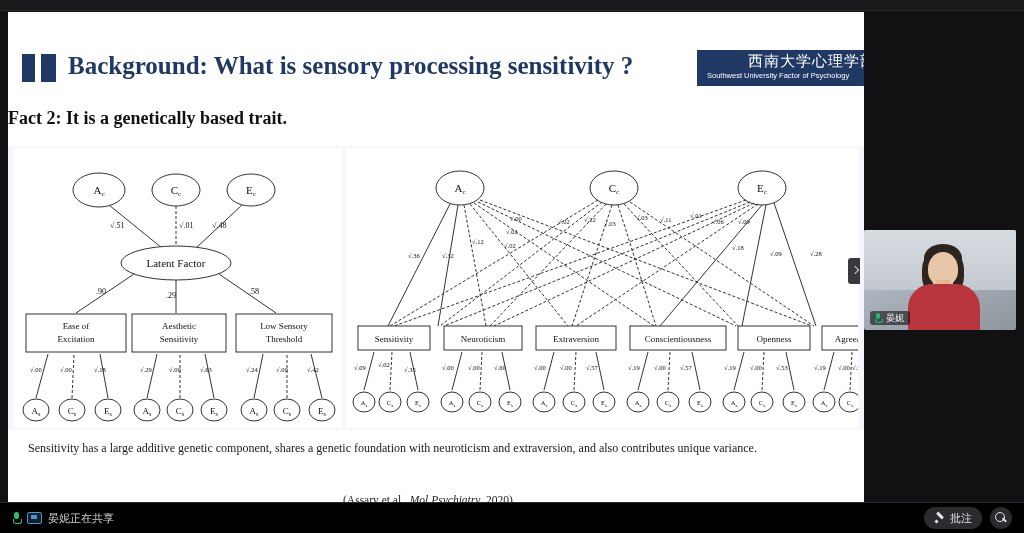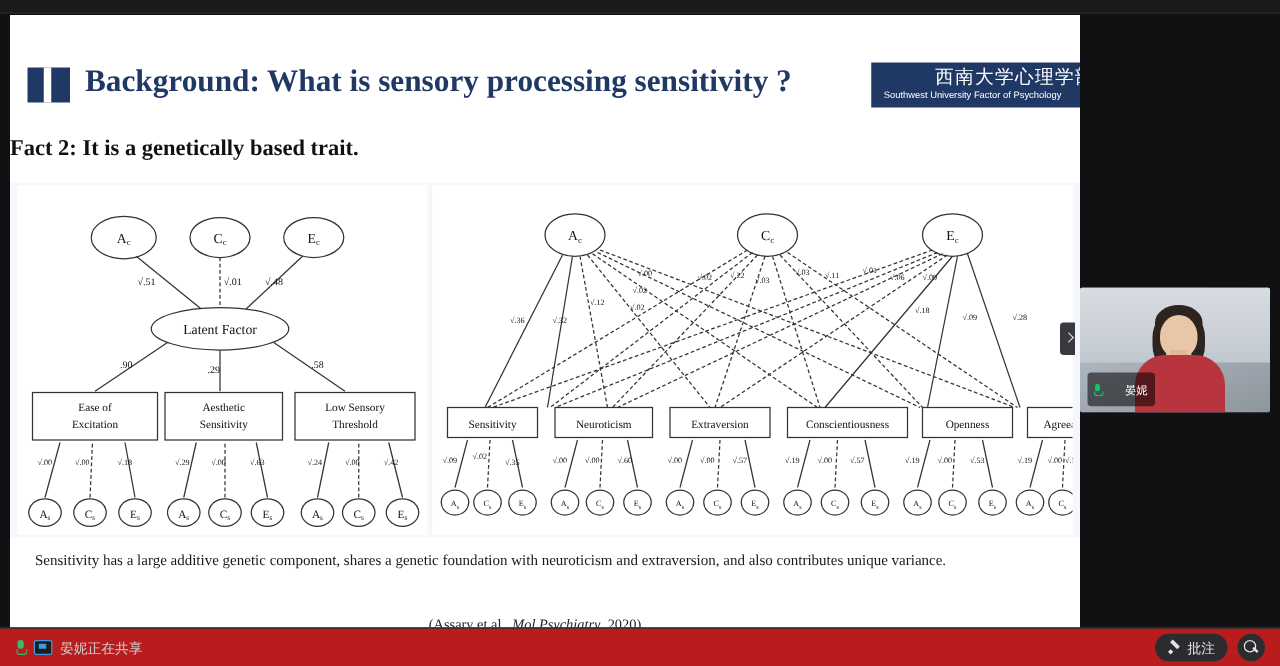--- a/index.html
+++ b/index.html
@@ -48,29 +48,29 @@
   
   .video{position:absolute;left:864px;top:230px;width:152px;height:100px;background:#2b2b30;overflow:hidden;border-radius:2px;}
   .vid-bg{position:absolute;inset:0;background:linear-gradient(160deg,#c8cdd4 0%,#aab2bb 45%,#8e959d 100%);}
   .vid-wall{position:absolute;left:0;top:0;width:152px;height:60px;background:linear-gradient(180deg,#d8dde2,#c2c8cf);}
   .vid-person-head{position:absolute;left:64px;top:22px;width:30px;height:34px;border-radius:50% 50% 45% 45%;background:#e8c6a8;}
   .vid-hair{position:absolute;left:60px;top:14px;width:38px;height:28px;border-radius:50% 50% 40% 40%;background:#2d2420;}
   .vid-hair2{position:absolute;left:58px;top:28px;width:12px;height:30px;border-radius:40%;background:#2d2420;}
   .vid-hair3{position:absolute;left:88px;top:28px;width:12px;height:30px;border-radius:40%;background:#2d2420;}
   .vid-body{position:absolute;left:44px;top:54px;width:72px;height:46px;border-radius:24px 24px 0 0;background:#b8353d;}
   .vid-neck{position:absolute;left:72px;top:50px;width:14px;height:10px;background:#e0b894;}
-  .vid-name{position:absolute;left:6px;bottom:5px;height:27px;padding:0 6px 0 4px;background:rgba(0,0,0,.55);border-radius:3px;color:#fff;font-size:9px;line-height:14px;display:flex;align-items:center;gap:18px;}
+  .vid-name{position:absolute;left:6px;bottom:5px;height:14px;padding:0 6px 0 4px;background:rgba(0,0,0,.55);border-radius:3px;color:#fff;font-size:9px;line-height:14px;display:flex;align-items:center;gap:4px;}
   .mic-dot{width:8px;height:10px;position:relative;display:inline-block;}
   .mic-dot:before{content:"";position:absolute;left:2px;top:0;width:4px;height:6px;border-radius:2px;background:#14c46a;}
   .mic-dot:after{content:"";position:absolute;left:1px;top:6px;width:6px;height:3px;border-bottom:1.5px solid #14c46a;border-left:1.5px solid #14c46a;border-right:1.5px solid #14c46a;border-radius:0 0 3px 3px;}
   .side-handle{position:absolute;left:848px;top:258px;width:12px;height:26px;background:#3a3a3e;border-radius:3px 0 0 3px;}
   .side-handle:after{content:"";position:absolute;left:4px;top:9px;width:5px;height:5px;border-top:1px solid #cfcfcf;border-right:1px solid #cfcfcf;transform:rotate(45deg);}
 
   
-  .bottombar{position:absolute;left:0;bottom:0;width:1024px;height:30px;background:#b91c1c;border-top:1px solid #2c2c2f;}
+  .bottombar{position:absolute;left:0;bottom:0;width:1024px;height:30px;background:#000000;border-top:1px solid #2c2c2f;}
   .share-status{position:absolute;left:12px;top:0;height:30px;display:flex;align-items:center;gap:6px;color:#cfcfd2;font-size:11px;}
   .mic-ic{width:9px;height:12px;position:relative;}
   .mic-ic:before{content:"";position:absolute;left:2px;top:0;width:5px;height:7px;border-radius:2.5px;background:#2fbf71;}
   .mic-ic:after{content:"";position:absolute;left:1px;top:7px;width:7px;height:4px;border-bottom:1.5px solid #2fbf71;border-left:1.5px solid #2fbf71;border-right:1.5px solid #2fbf71;border-radius:0 0 3px 3px;}
   .screen-ic{width:13px;height:10px;border:1.5px solid #3b9ae0;border-radius:2px;background:#1d1d20;position:relative;}
   .screen-ic:after{content:"";position:absolute;left:2.5px;top:2px;width:6px;height:4px;background:#3b9ae0;}
   .btns{position:absolute;right:12px;top:4px;display:flex;gap:8px;}
   .pill{height:22px;display:flex;align-items:center;gap:5px;padding:0 10px;border-radius:11px;background:#2c2c30;color:#e4e4e6;font-size:11px;}
   .pill.square{width:22px;padding:0;justify-content:center;}
   .pen-ic{width:11px;height:11px;position:relative;}

